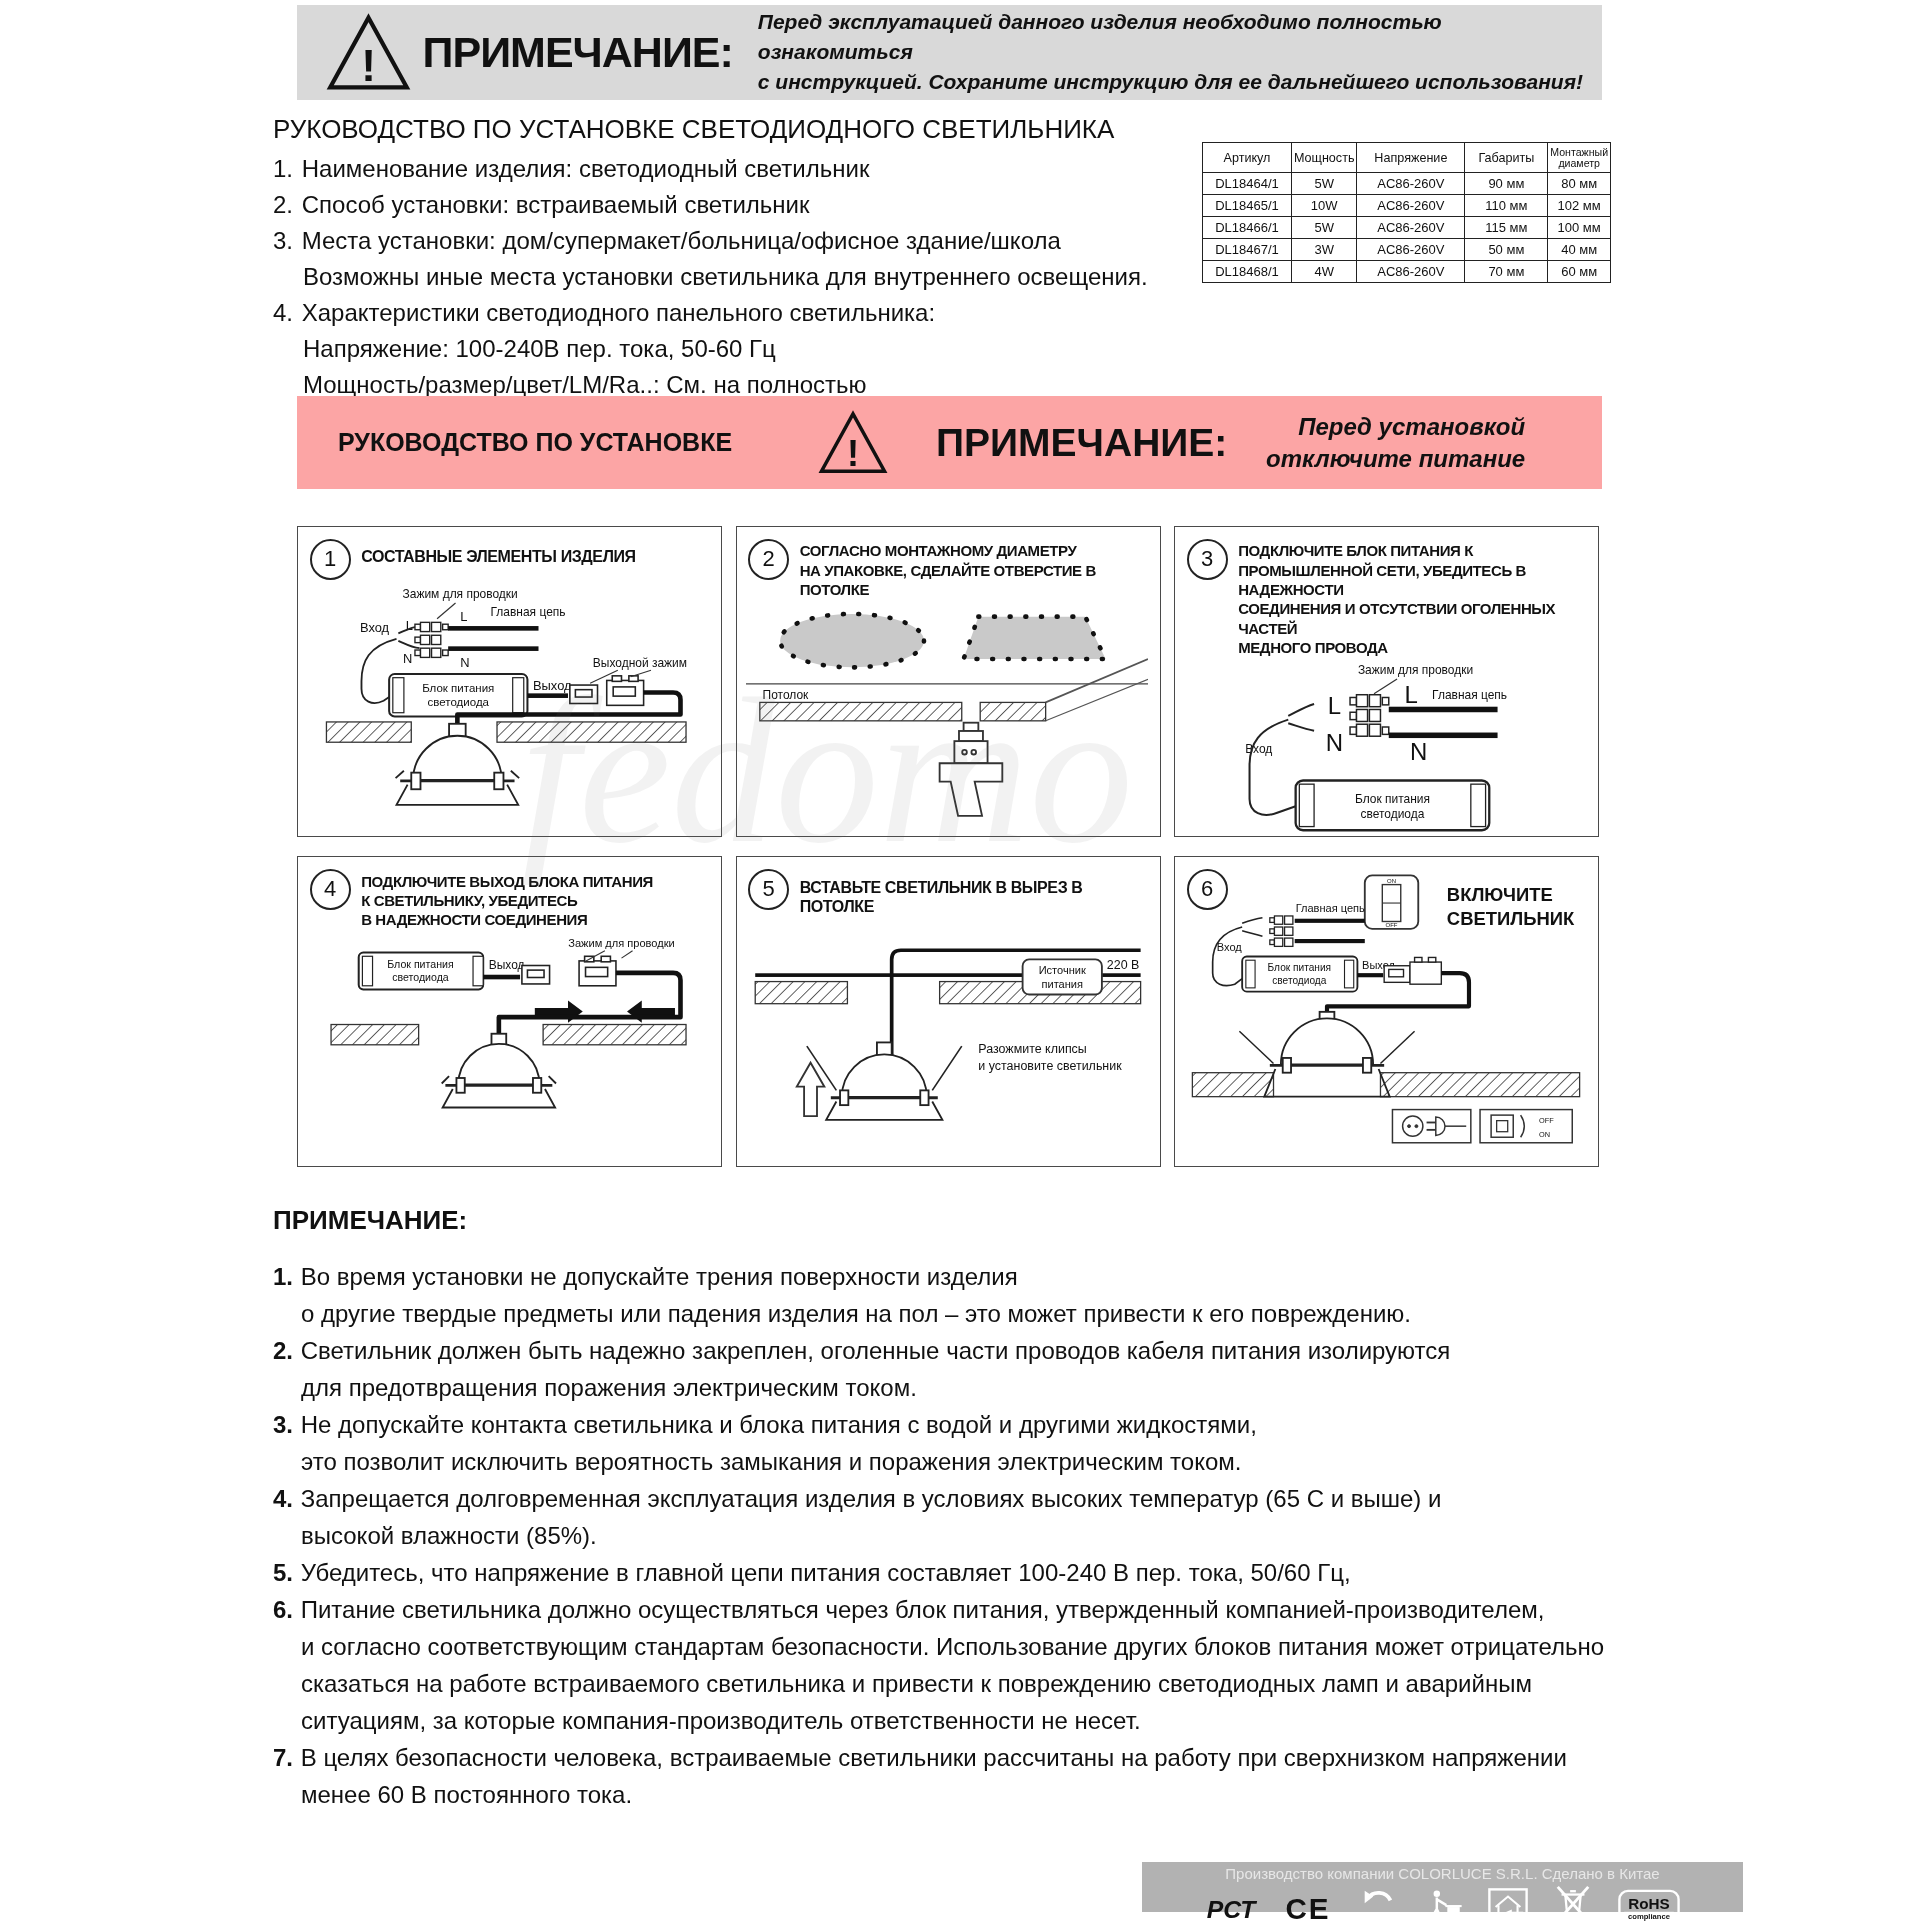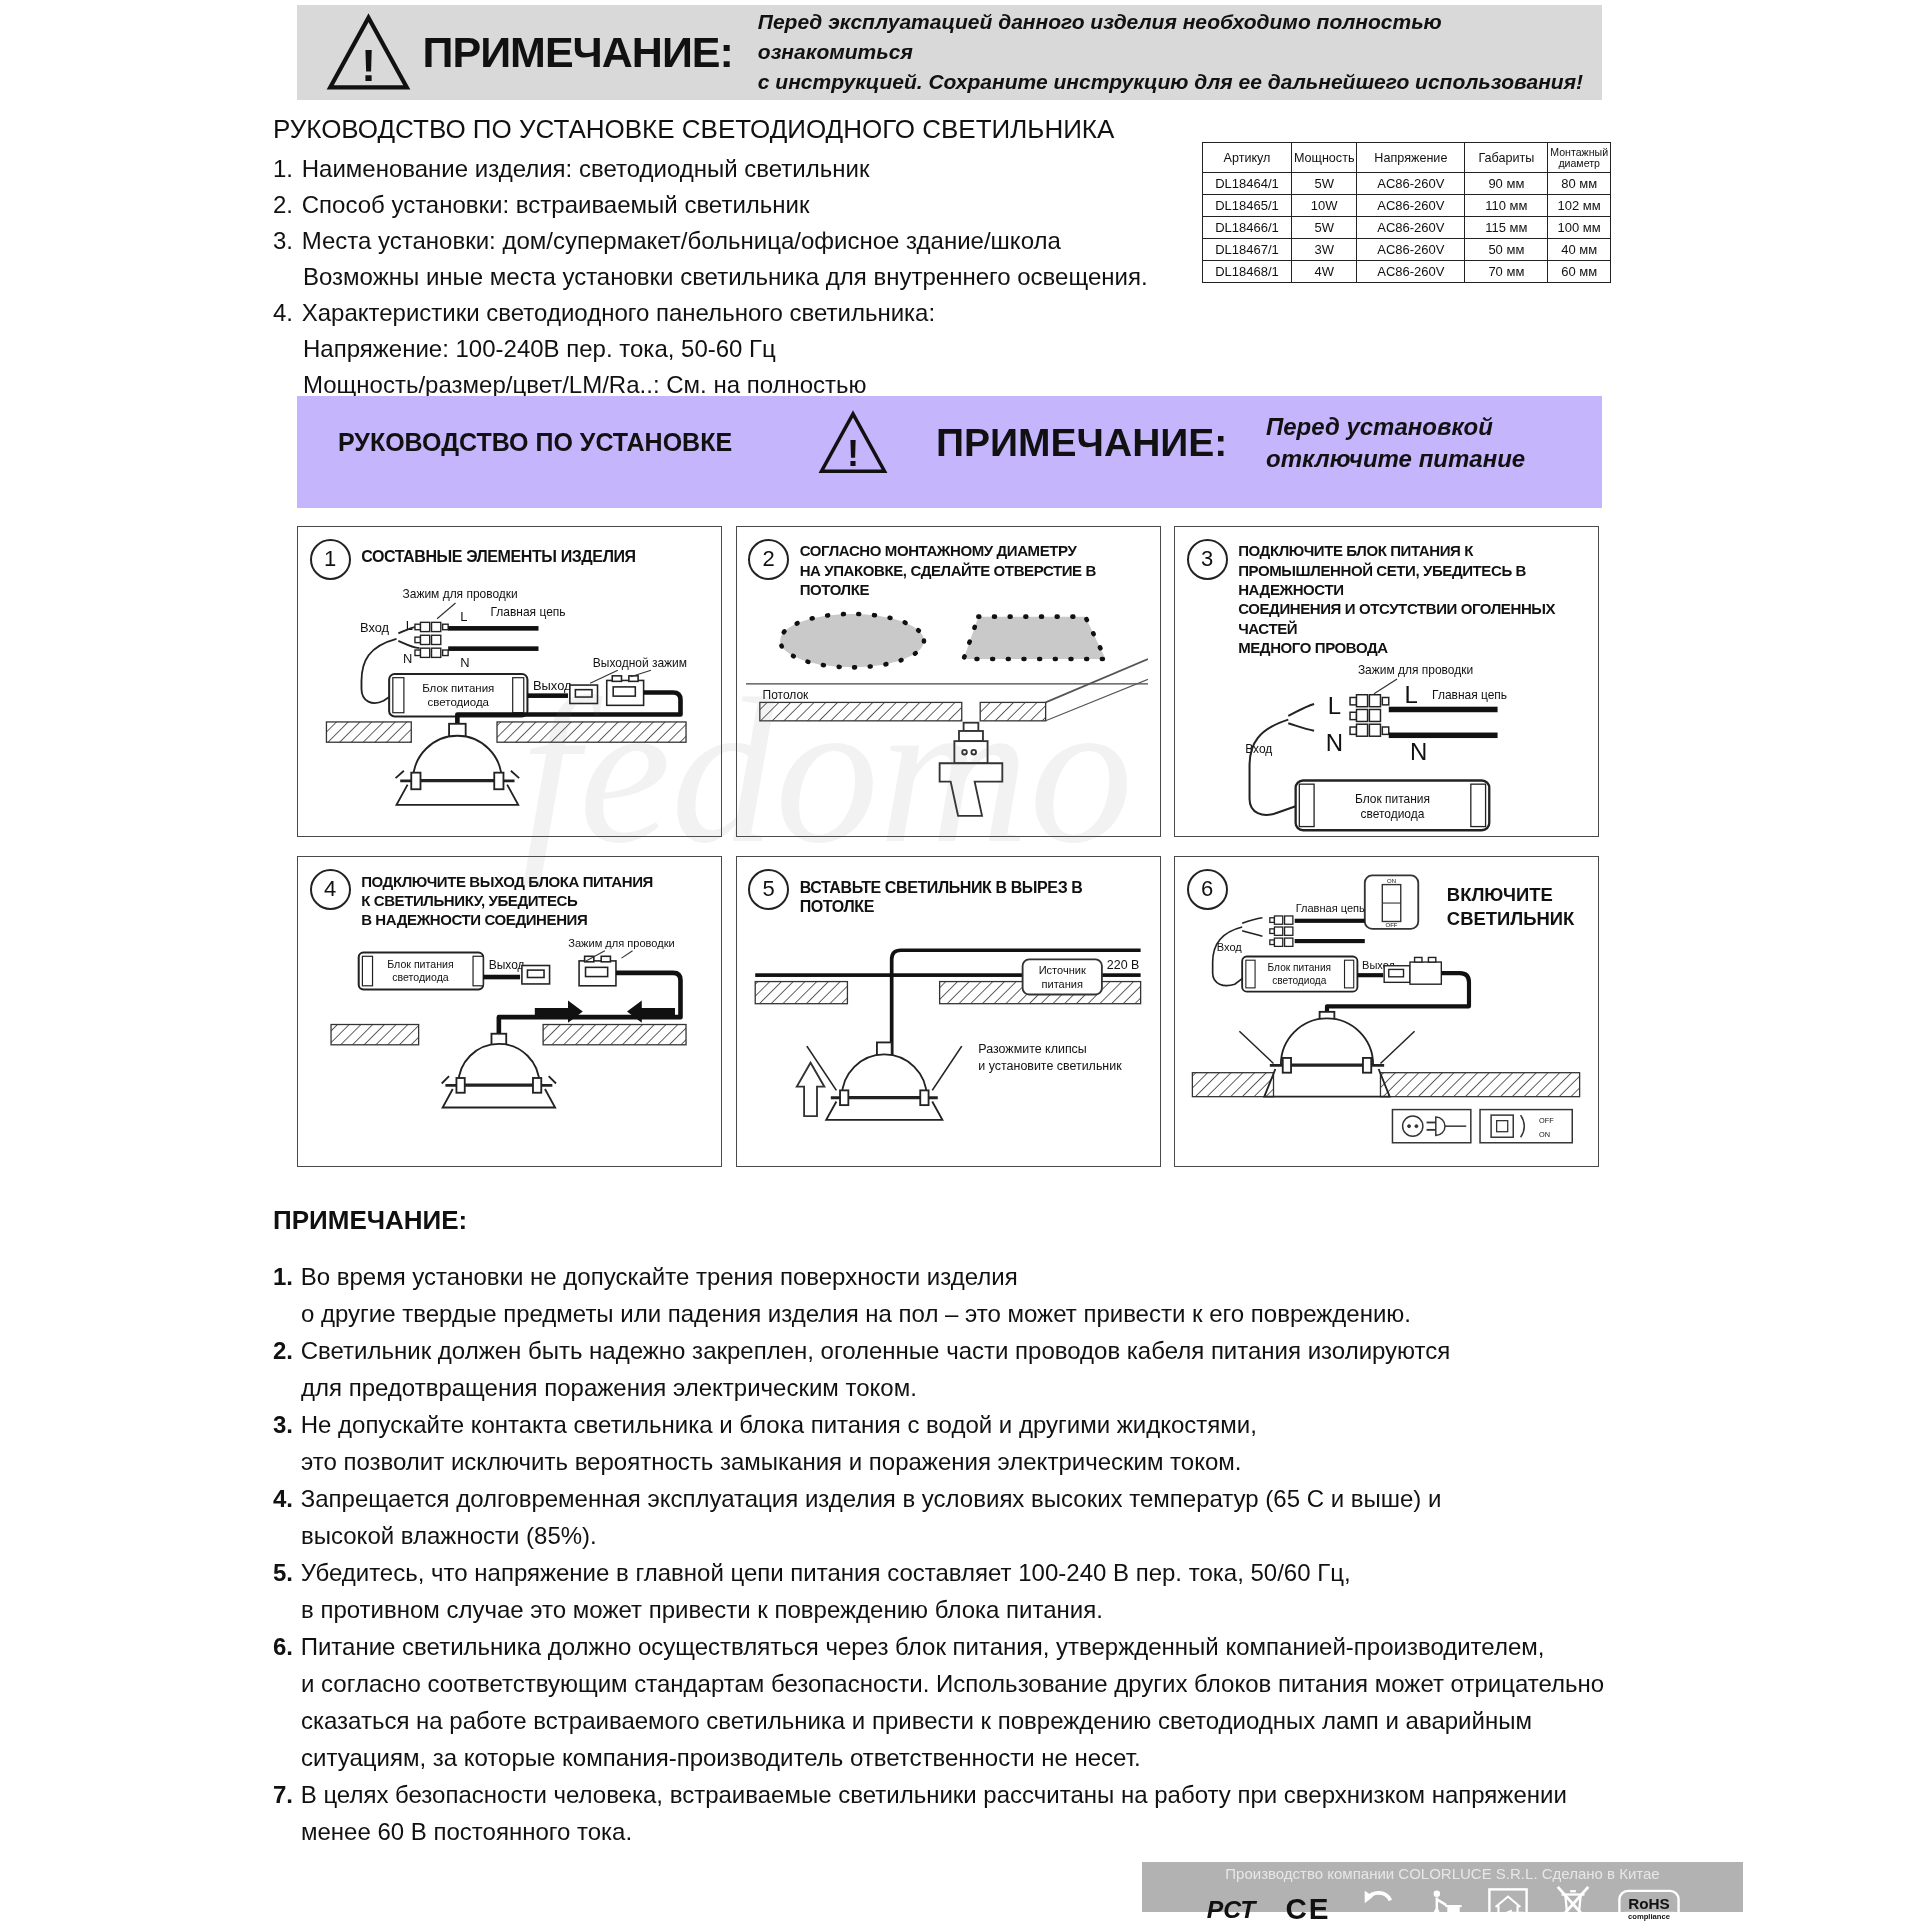--- a/index.html
+++ b/index.html
@@ -9,21 +9,21 @@
   svg{font-family:"Liberation Sans",sans-serif;}
   svg text{fill:#111;}
 
   
   #banner1{left:297px;top:4.8px;width:1305px;height:95px;background:#d9d9d9;
            display:flex;align-items:center;}
   #banner1 .tri{margin-left:29px;flex:0 0 auto;}
   #banner1 .btitle{font-size:43px;font-weight:bold;letter-spacing:-1px;margin-left:11.6px;white-space:nowrap;}
   #banner1 .btext{margin-left:25px;font-style:italic;font-weight:bold;font-size:21px;line-height:30px;}
 
-  #banner2{left:297px;top:396px;width:1305px;height:112px;background:#c4b5fd;}
+  #banner2{left:297px;top:396px;width:1305px;height:93px;background:#fca5a5;text-align:right;}
   #banner2 .b2left{position:absolute;left:41px;top:32px;font-size:25px;font-weight:bold;white-space:nowrap;}
   #banner2 .b2tri{position:absolute;left:521px;top:13.5px;}
   #banner2 .b2title{position:absolute;left:639px;top:25px;font-size:39px;font-weight:bold;white-space:nowrap;}
   #banner2 .b2right{position:absolute;left:969px;top:14.5px;font-style:italic;font-weight:bold;
                     font-size:24px;line-height:32px;}
 
   
   #guide-heading{left:273px;top:114px;font-size:26px;font-weight:normal;white-space:nowrap;}
   #guide-list{left:273px;top:151px;font-size:24px;line-height:36px;}
   #guide-list .gn{margin-right:8.7px;}
@@ -527,21 +527,20 @@
 <div class="abs" id="notes">
   <div><span class="gn">1.</span><span>Во время установки не допускайте трения поверхности изделия</span></div>
   <div class="cont">о другие твердые предметы или падения изделия на пол – это может привести к его повреждению.</div>
   <div><span class="gn">2.</span><span>Светильник должен быть надежно закреплен, оголенные части проводов кабеля питания изолируются</span></div>
   <div class="cont">для предотвращения поражения электрическим током.</div>
   <div><span class="gn">3.</span><span>Не допускайте контакта светильника и блока питания с водой и другими жидкостями,</span></div>
   <div class="cont">это позволит исключить вероятность замыкания и поражения электрическим током.</div>
   <div><span class="gn">4.</span><span>Запрещается долговременная эксплуатация изделия в условиях высоких температур (65 С и выше) и</span></div>
   <div class="cont">высокой влажности (85%).</div>
   <div><span class="gn">5.</span><span>Убедитесь, что напряжение в главной цепи питания составляет 100-240 В пер. тока, 50/60 Гц,</span></div>
-  <div class="cont">в противном случае это может привести к повреждению блока питания.</div>
   <div><span class="gn">6.</span><span>Питание светильника должно осуществляться через блок питания, утвержденный компанией-производителем,</span></div>
   <div class="cont">и согласно соответствующим стандартам безопасности. Использование других блоков питания может отрицательно</div>
   <div class="cont">сказаться на работе встраиваемого светильника и привести к повреждению светодиодных ламп и аварийным</div>
   <div class="cont">ситуациям, за которые компания-производитель ответственности не несет.</div>
   <div><span class="gn">7.</span><span>В целях безопасности человека, встраиваемые светильники рассчитаны на работу при сверхнизком напряжении</span></div>
   <div class="cont">менее 60 В постоянного тока.</div>
 </div>
 
 <div class="abs" id="footer">
   <div class="ftext">Производство компании COLORLUCE S.R.L. Сделано в Китае</div>

